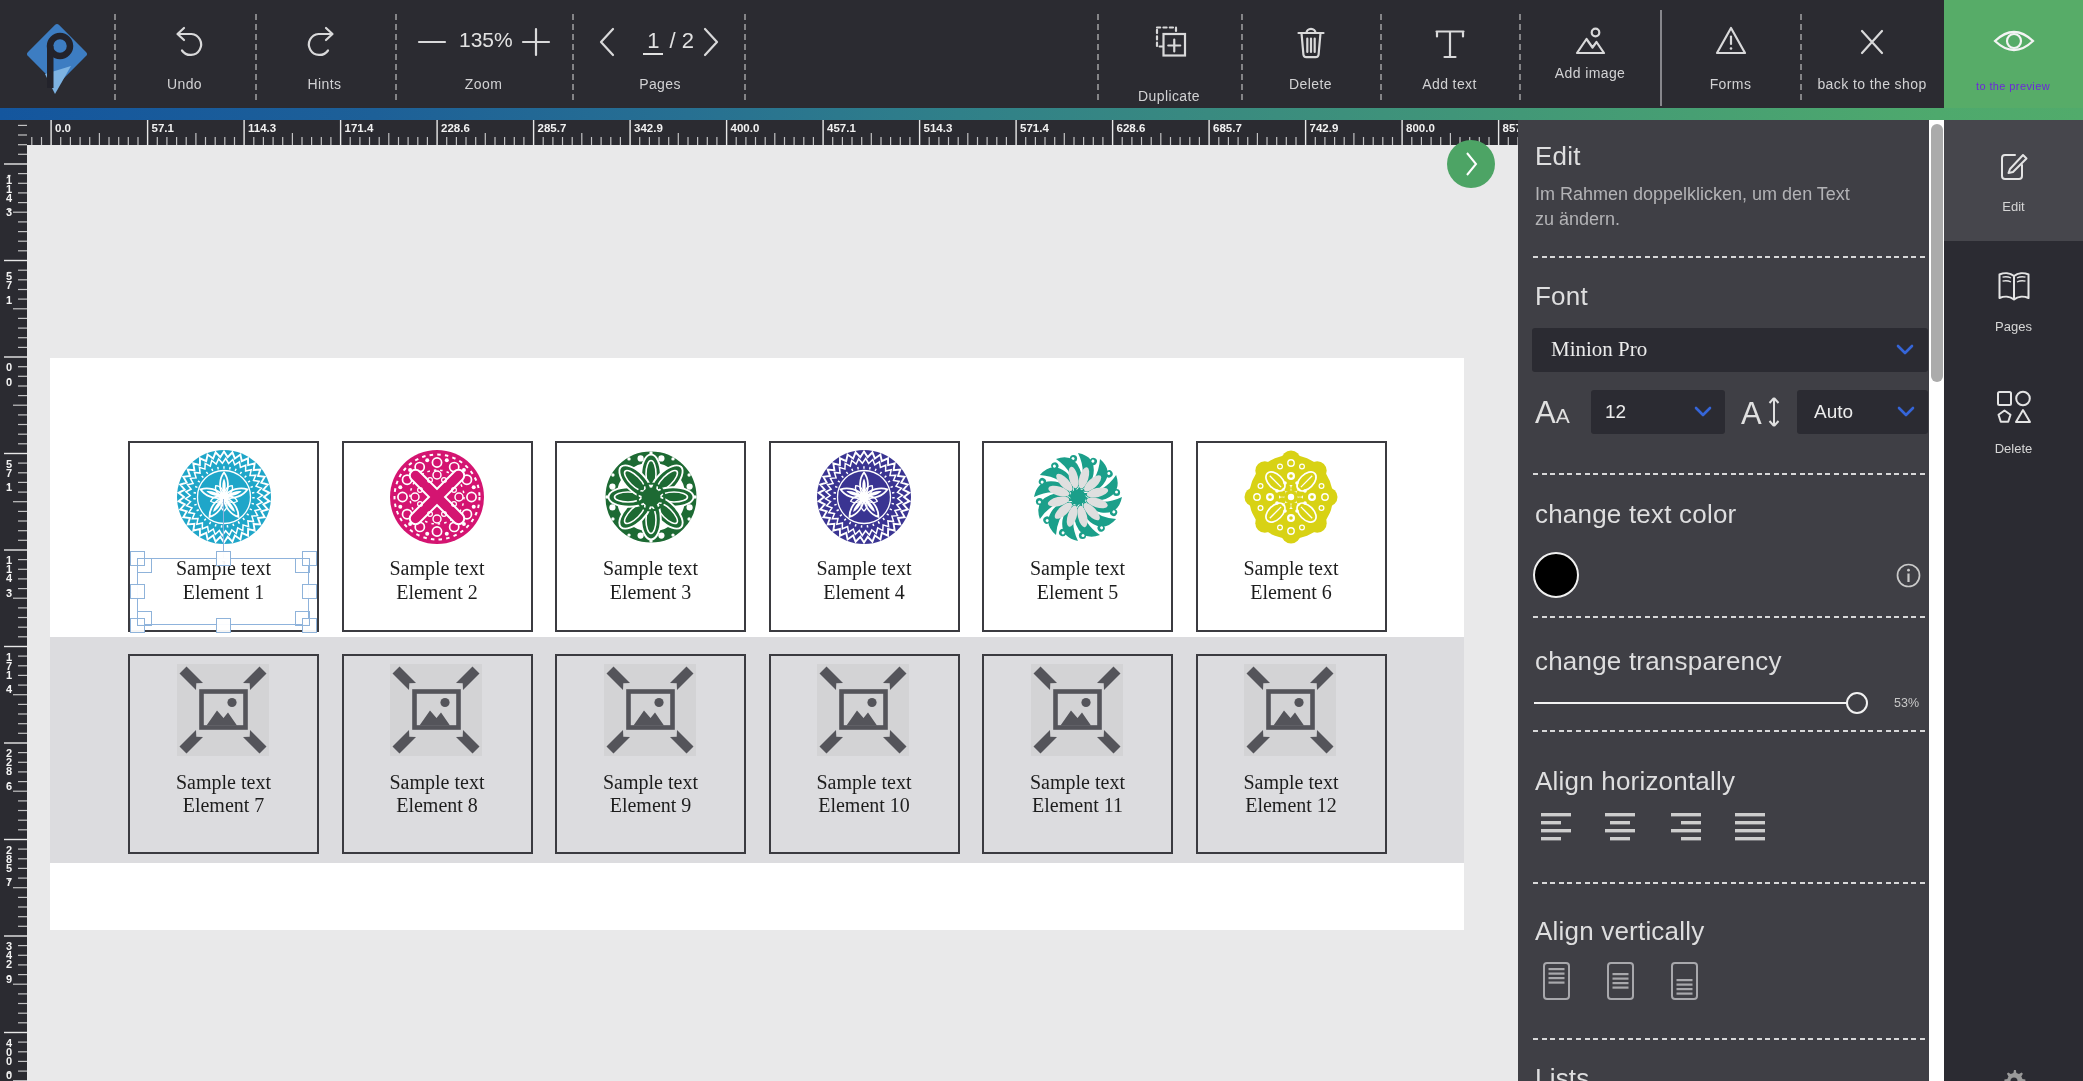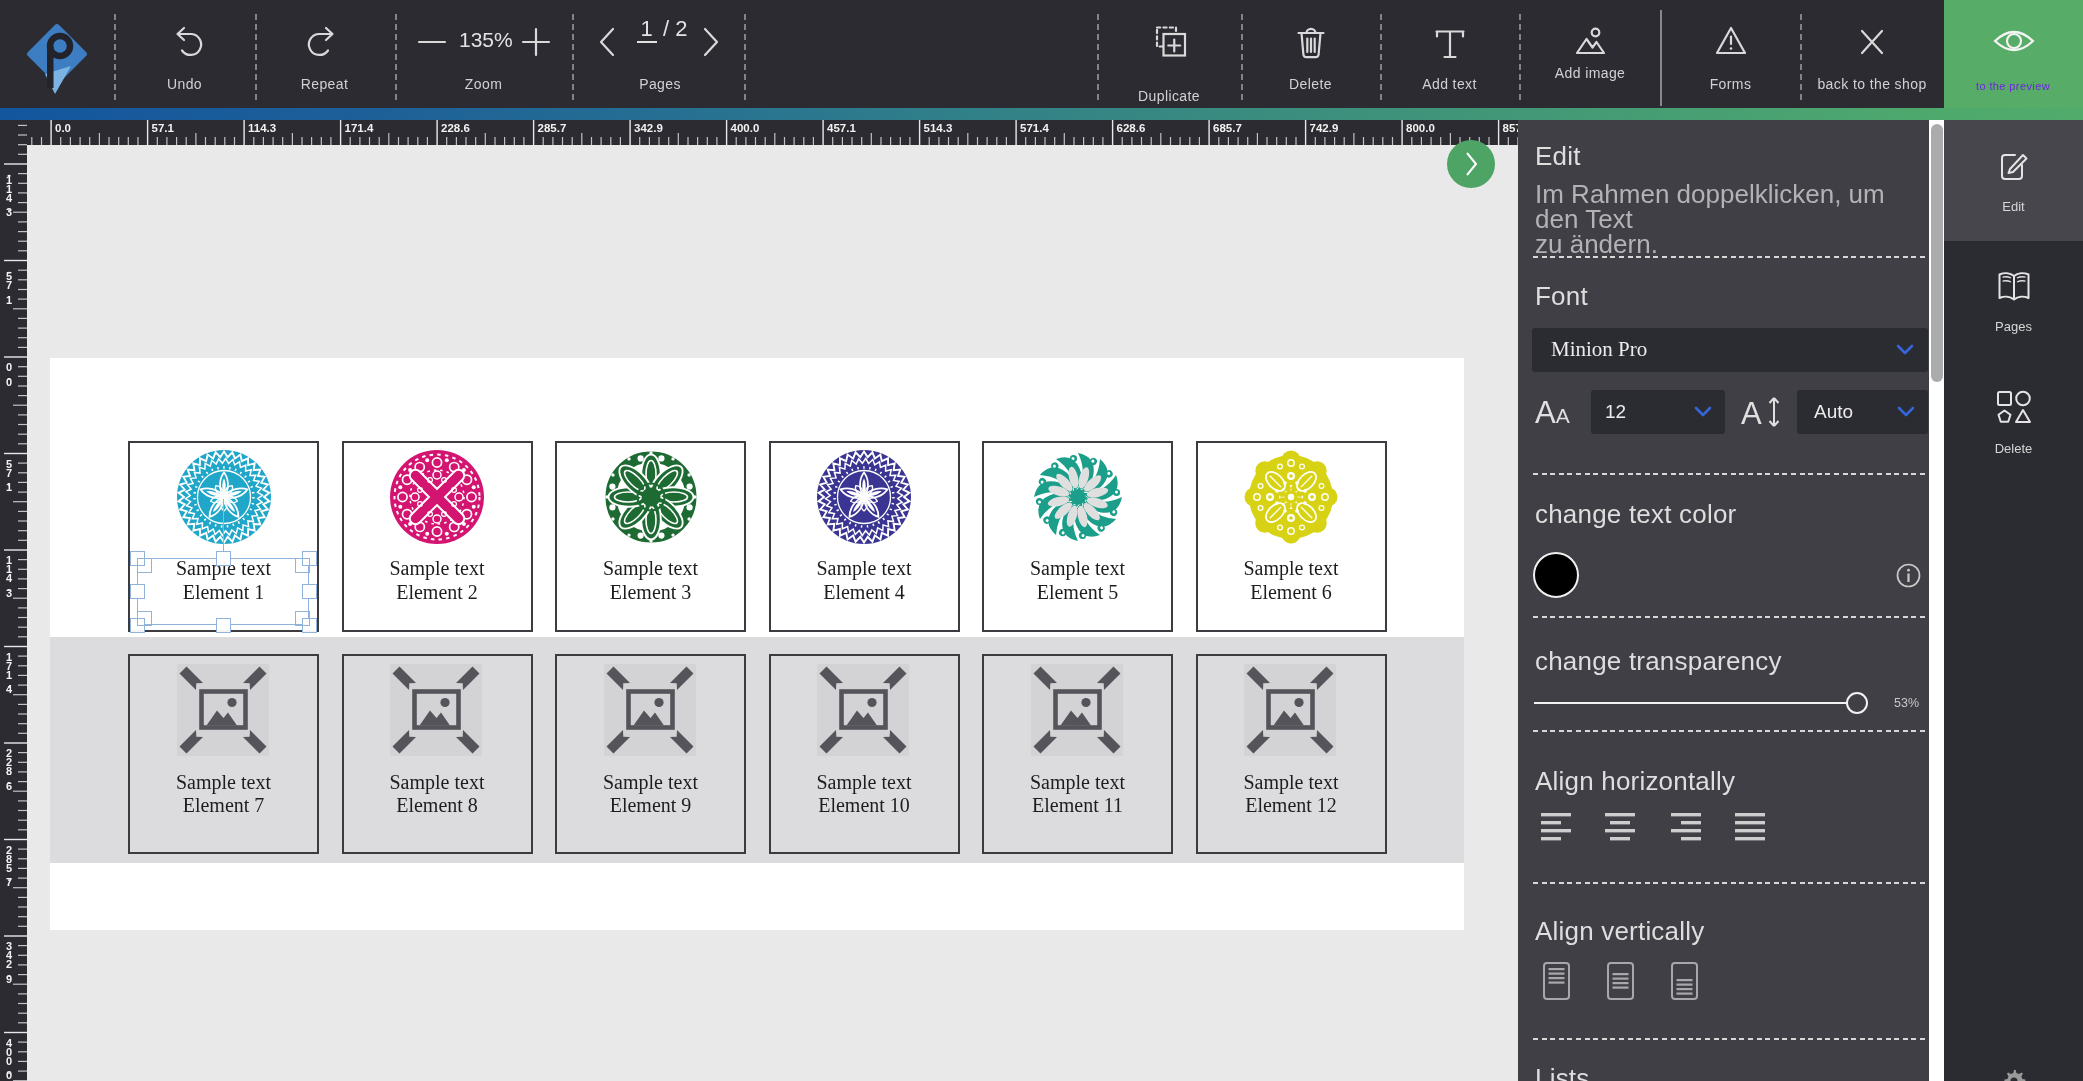--- a/index.html
+++ b/index.html
@@ -49,21 +49,21 @@
 <svg class="abs" style="left:409.5px;top:20.0px" width="44" height="44" viewBox="0 0 44 44">
     <path d="M9 22 h26" stroke="#d9d9da" stroke-width="2.2" fill="none" stroke-linecap="round" stroke-linejoin="round"></path>
   </svg>
 <div class="abs" style="left:459px;top:28px;width:48px;color:#e2e2e2;font-size:21px;text-align:right">135%</div>
 <svg class="abs" style="left:514.0px;top:20.0px" width="44" height="44" viewBox="0 0 44 44">
     <path d="M9 22 h26 M22 9 v26" stroke="#d9d9da" stroke-width="2.2" fill="none" stroke-linecap="round" stroke-linejoin="round"></path>
   </svg>
 <svg class="abs" style="left:587.0px;top:20.0px" width="44" height="44" viewBox="0 0 44 44">
     <path d="M26 9 l-12 13 12 13" stroke="#d9d9da" stroke-width="2.2" fill="none" stroke-linecap="round" stroke-linejoin="round"></path>
   </svg>
-<div class="abs" style="left:630px;top:16px;width:64px;color:#e2e2e2;font-size:22px;text-align:center"><span style="border-bottom:2px solid #e2e2e2;padding:0 4px">1</span> / 2</div>
+<div class="abs" style="left:630px;top:28px;width:64px;color:#e2e2e2;font-size:22px;text-align:right"><span style="border-bottom:2px solid #e2e2e2;padding:0 4px">1</span> / 2</div>
 <svg class="abs" style="left:687.0px;top:20.0px" width="44" height="44" viewBox="0 0 44 44">
     <path d="M18 9 l12 13 -12 13" stroke="#d9d9da" stroke-width="2.2" fill="none" stroke-linecap="round" stroke-linejoin="round"></path>
   </svg>
 <svg class="abs" style="left:1147.0px;top:20.0px" width="44" height="44" viewBox="0 0 44 44">
     <rect x="10" y="7.5" width="19" height="19" stroke="#d9d9da" stroke-width="2.2" fill="none" stroke-linecap="round" stroke-linejoin="round" stroke-dasharray="3.2 3.2"></rect>
     <rect x="16.5" y="14" width="21.5" height="21.5" fill="#2b2b31" stroke="#d9d9da" stroke-width="2.2"></rect>
     <path d="M27.25 19.5 v12 M21.25 25.5 h12" stroke="#d9d9da" stroke-width="2.2" fill="none" stroke-linecap="round" stroke-linejoin="round"></path>
   </svg>
 <svg class="abs" style="left:1288.5px;top:20.0px" width="44" height="44" viewBox="0 0 44 44">
     <path d="M9.5 13 h25 M17.5 13 a4.5 4.2 0 0 1 9 0" stroke="#d9d9da" stroke-width="2.2" fill="none" stroke-linecap="round" stroke-linejoin="round"></path>
@@ -79,21 +79,21 @@
   </svg>
 <svg class="abs" style="left:1708.5px;top:20.0px" width="44" height="44" viewBox="0 0 44 44">
     <path d="M22 8 L36 33 H8 Z" stroke="#d9d9da" stroke-width="2.2" fill="none" stroke-linecap="round" stroke-linejoin="round"></path>
     <path d="M22 16.5 v7.5" stroke="#d9d9da" stroke-width="2.2" fill="none" stroke-linecap="round" stroke-linejoin="round"></path>
     <circle cx="22" cy="28.5" r="1.3" fill="#d9d9da" stroke="none"></circle>
   </svg>
 <svg class="abs" style="left:1850.0px;top:20.0px" width="44" height="44" viewBox="0 0 44 44">
     <path d="M12 11 L32 33 M32 11 L12 33" stroke="#d9d9da" stroke-width="2.2" fill="none" stroke-linecap="round" stroke-linejoin="round"></path>
   </svg>
 <div class="lbl" style="left:184.5px;top:76px">Undo</div>
-<div class="lbl" style="left:324.5px;top:76px">Repeat</div>
+<div class="lbl" style="left:324.5px;top:76px">Hints</div>
 <div class="lbl" style="left:483.5px;top:76px">Zoom</div>
 <div class="lbl" style="left:660px;top:76px">Pages</div>
 <div class="lbl" style="left:1169px;top:88px">Duplicate</div>
 <div class="lbl" style="left:1310.5px;top:76px">Delete</div>
 <div class="lbl" style="left:1449.5px;top:76px">Add text</div>
 <div class="lbl" style="left:1590px;top:65px">Add image</div>
 <div class="lbl" style="left:1730.5px;top:76px">Forms</div>
 <div class="lbl" style="left:1872px;top:76px">back to the shop</div>
 <div class="abs" style="left:1944px;top:0;width:139px;height:108px;background:#57ac68"></div>
 <svg class="abs" style="left:1990.5px;top:27.0px" width="46" height="28" viewBox="0 0 46 28">
@@ -955,21 +955,21 @@
 <div class="hnd" style="left:136.5px;top:557.5px;background:transparent"></div>
 <div class="hnd" style="left:136.5px;top:610.5px;background:transparent"></div>
 <div class="hnd" style="left:294.5px;top:557.5px;background:transparent"></div>
 <div class="hnd" style="left:294.5px;top:610.5px;background:transparent"></div>
 <svg class="abs" style="left:1447px;top:140px" width="48" height="48" viewBox="0 0 48 48">
 <circle cx="24" cy="24" r="24" fill="#4da465"></circle>
 <path d="M20 13 l9 11 -9 11" stroke="#fff" stroke-width="2" fill="none"></path>
   </svg>
 <div class="abs" style="left:1518px;top:120px;width:426px;height:961px;background:#3f3f45"></div>
 <div class="hd" style="left:1535px;top:141px">Edit</div>
-<div class="abs" style="left:1535px;top:182px;width:400px;color:#b3b3b6;font-size:26px;line-height:25px">Im Rahmen doppelklicken, um den Text<br>zu ändern.</div>
+<div class="abs" style="left:1535px;top:182px;width:400px;color:#b3b3b6;font-size:18px;line-height:25px">Im Rahmen doppelklicken, um den Text<br>zu ändern.</div>
 <div class="dsep" style="top:256px"></div>
 <div class="hd" style="left:1535px;top:281px">Font</div>
 <div class="abs" style="left:1532px;top:328px;width:396px;height:44px;background:#2b2b32;border-radius:3px"></div>
 <div class="abs" style="left:1551px;top:337px;font-family:'Liberation Serif',serif;font-size:21px;color:#ececec">Minion Pro</div>
 <svg class="abs" style="left:1896px;top:344px" width="18" height="12" viewBox="0 0 18 12">
     <path d="M2 2 L9 9 L16 2" stroke="#3565d8" stroke-width="2.6" fill="none" stroke-linecap="round" stroke-linejoin="round"></path>
   </svg>
 <div class="abs" style="left:1535px;top:395px;color:#e0e0e0">
 <span style="font-size:31px">A</span><span style="font-size:21px">A</span></div>
 <div class="abs" style="left:1591px;top:390px;width:134px;height:44px;background:#2b2b32;border-radius:3px"></div>

